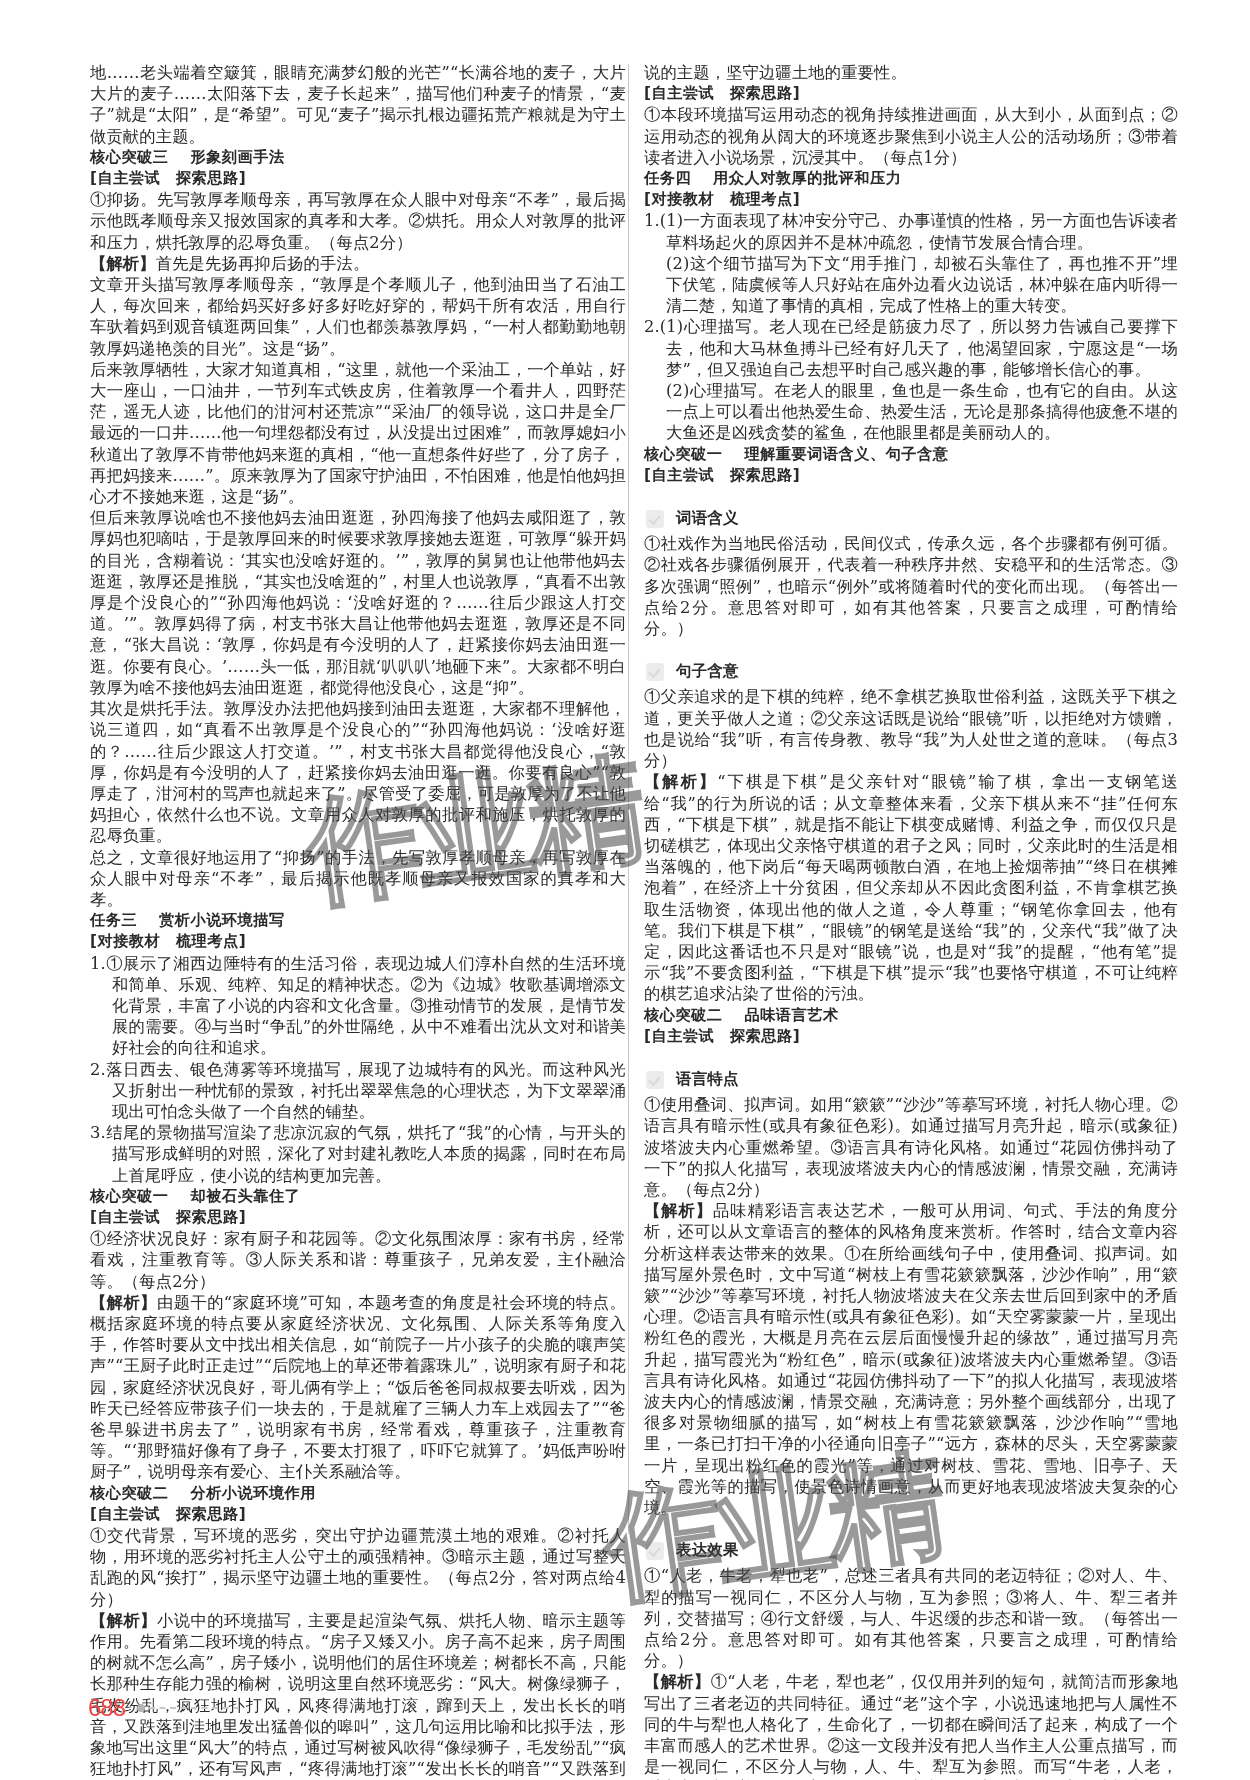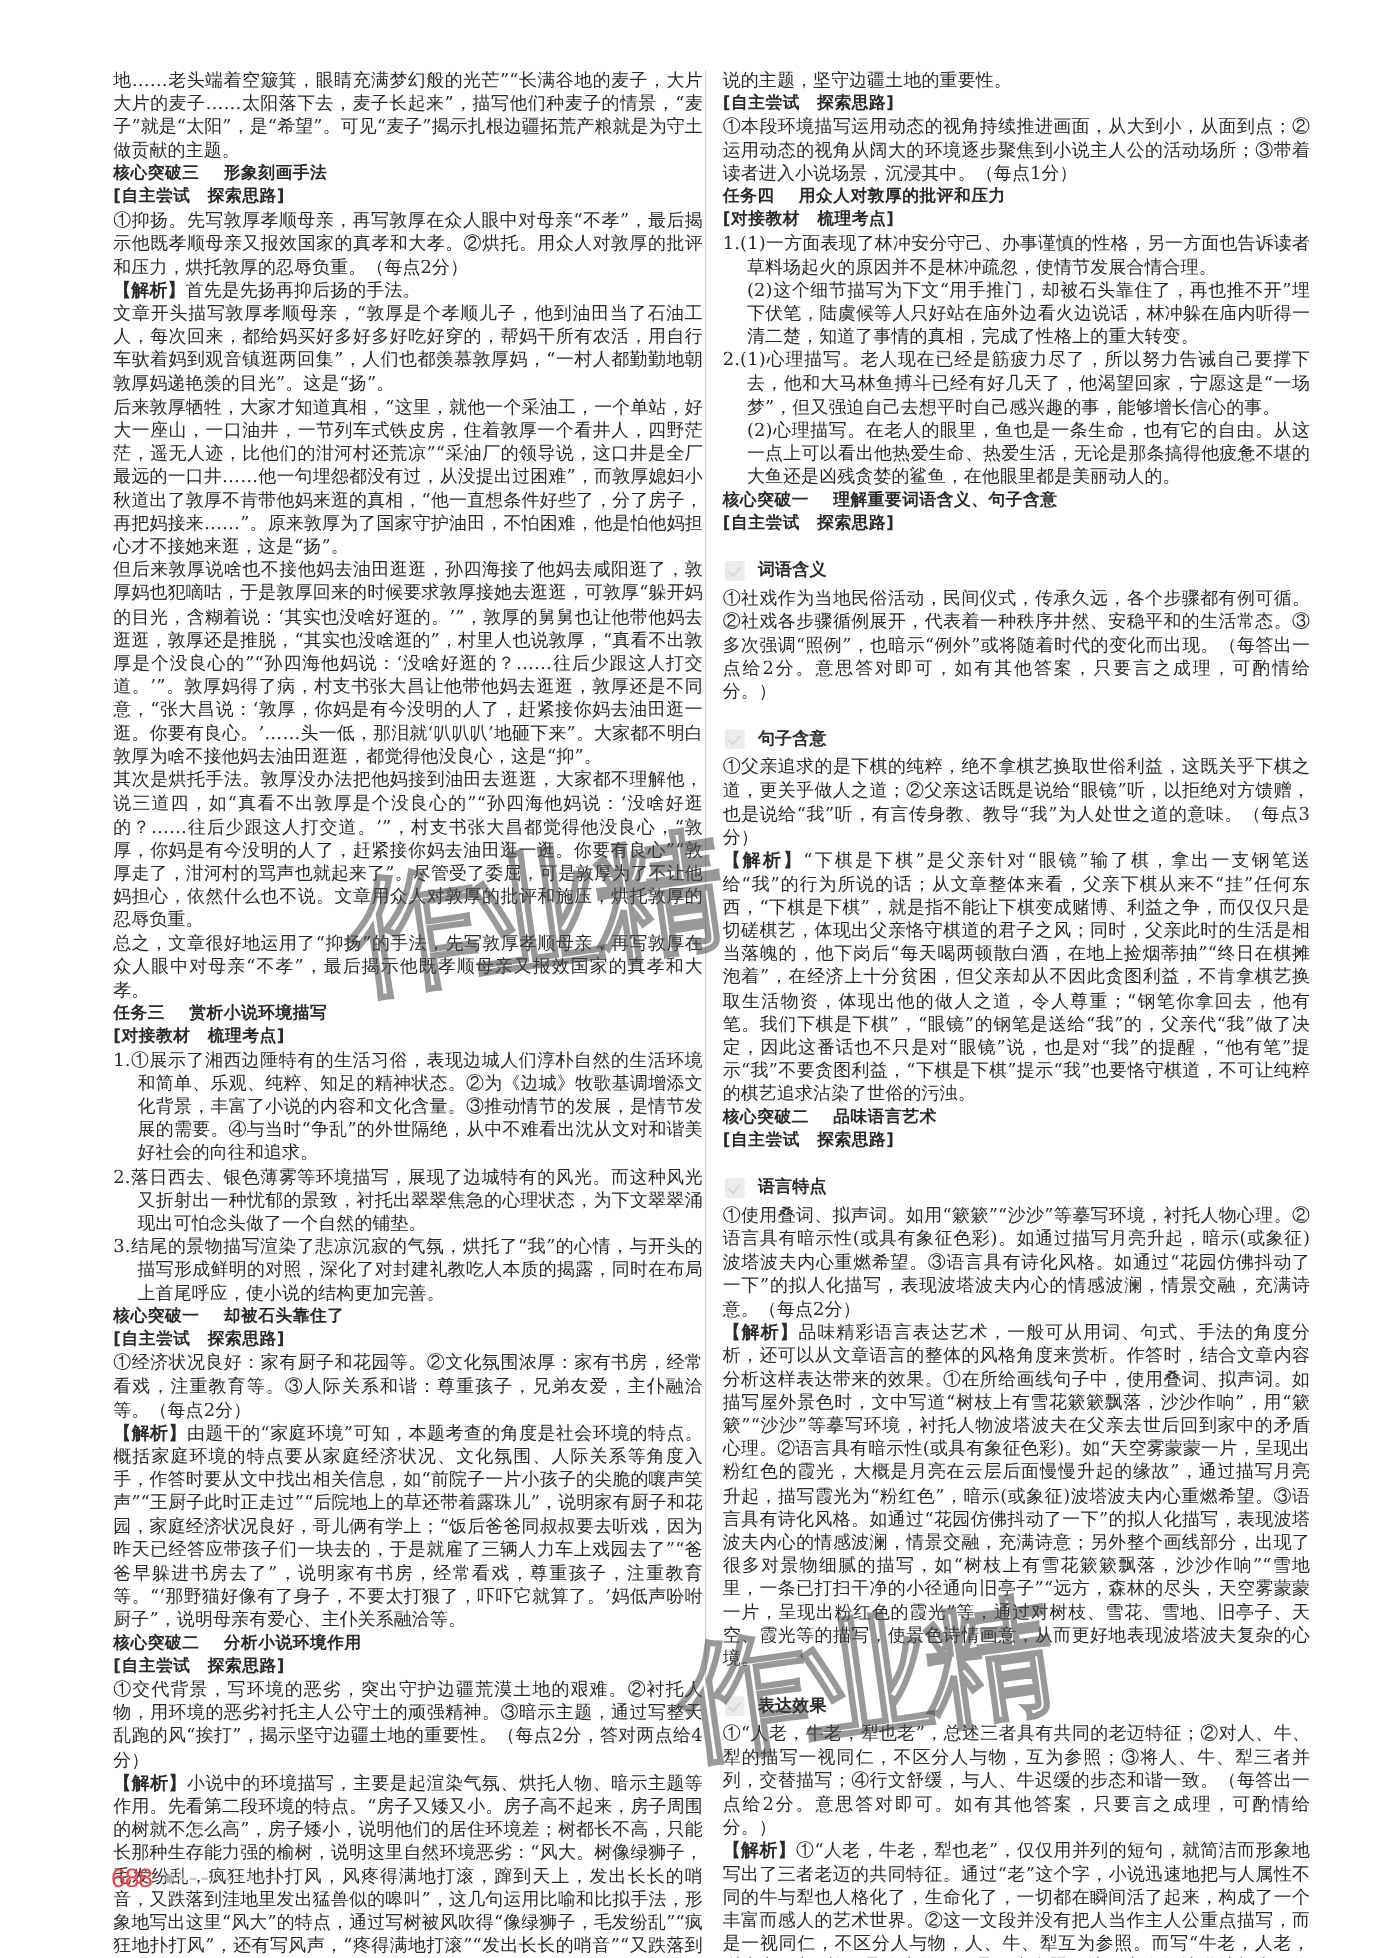--- a/index.html
+++ b/index.html
@@ -1,18 +1,18 @@
 <!DOCTYPE html>
 <html><head>
 <meta charset="utf-8">
 <style>
   html, body { margin: 0; padding: 0; background: #ffffff; }
   body { width: 1250px; height: 1780px; position: relative; overflow: hidden;
          font-family: "DejaVu Serif", "Liberation Serif", serif; color: #2a2a2a; }
-  .page { position: absolute; left: 17px; top: 0; width: 1054px; height: 1780px; }
+  .page { position: absolute; left: 4px; top: 0; width: 1054px; height: 1780px; }
   .col { position: absolute; top: 62px; width: 536px; font-size: 16.3px; line-height: 21.2px;
          text-align: justify; letter-spacing: 0.15px; }
   .col.left { left: 86px; }
   .col.right { left: 640px; width: 534px; }
   .divider { position: absolute; left: 624px; top: 64px; width: 1px; height: 1470px; background: #c9c9c9; }
   .p { margin: 0; text-indent: 0; }
   .h { font-family: "DejaVu Sans", "Liberation Sans", sans-serif; font-weight: bold; font-size: 15.2px;
        margin: 0; letter-spacing: 0.5px; }
   .h .gap { display: inline-block; width: 22px; }
   .bracket { font-family: "DejaVu Sans", "Liberation Sans", sans-serif; font-weight: bold; font-size: 15.2px;

